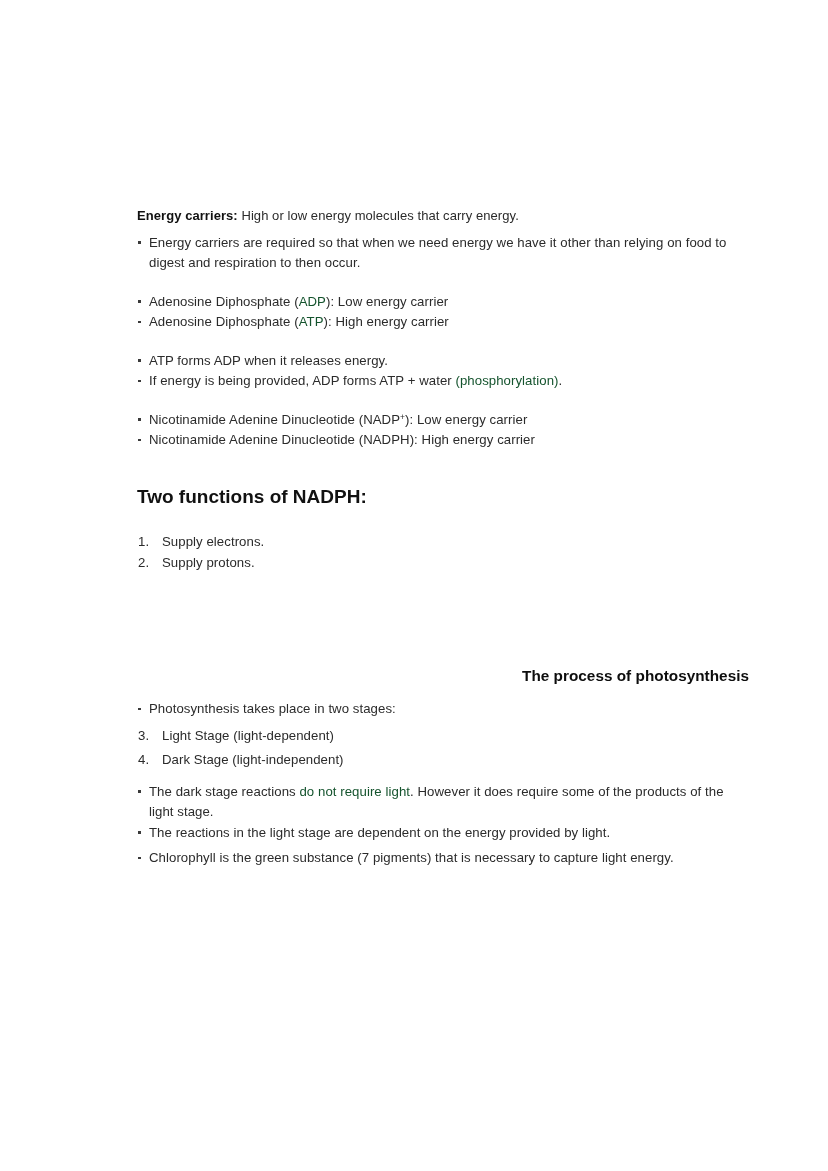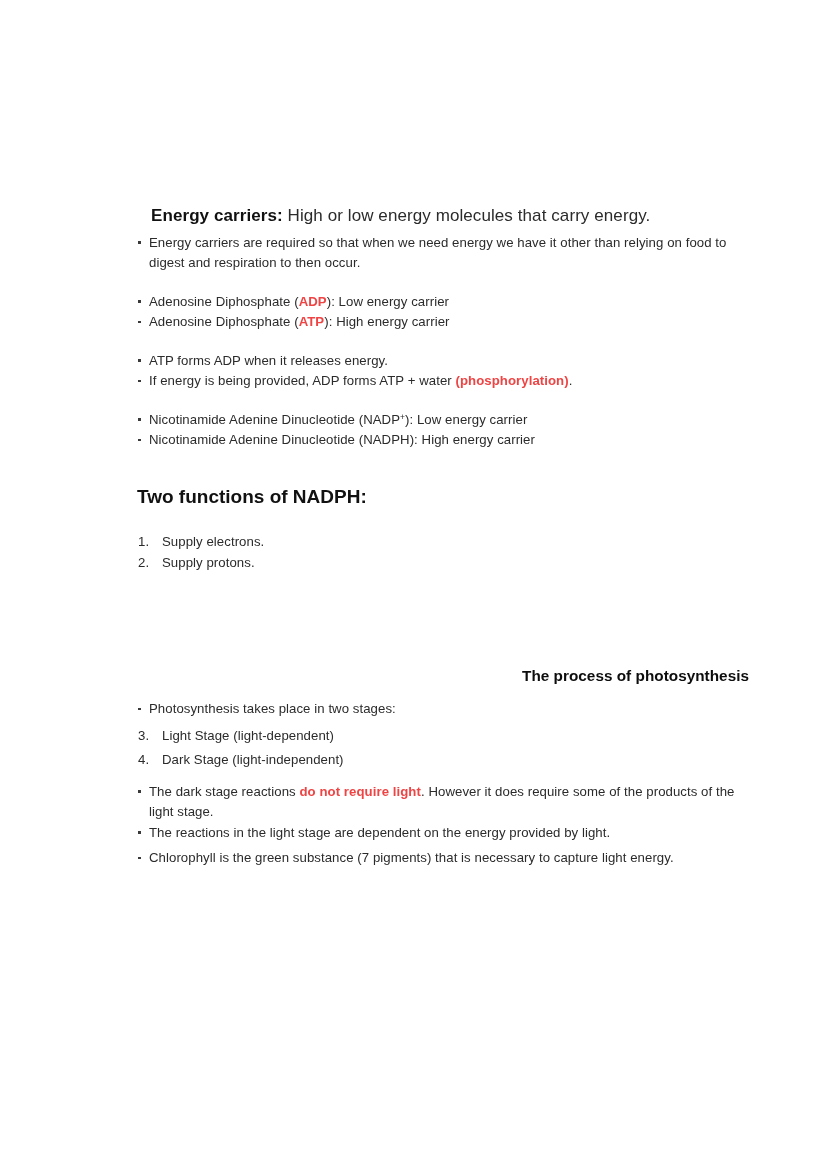--- a/index.html
+++ b/index.html
@@ -25,24 +25,24 @@
   }
   .content {
     position: absolute;
     left: 137px;
     top: 206px;
     width: 612px;
   }
 
   
   .para {
-    font-size: 17px;
-    line-height: 20.5px;
-    color: #2b2b2b;
-    margin: 0 0 0 14px;
+    font-size: 13px;
+    line-height: 20.5px;
+    color: #2b2b2b;
+    margin: 0 0 0 0;
     letter-spacing: 0.005em;
   }
   .para b, .para .b {
     font-weight: bold;
     color: #111111;
   }
 
   .section-heading {
     font-size: 15.3px;
     line-height: 22px;
@@ -74,22 +74,22 @@
   }
   li.bullet > .bullet-dot {
     position: absolute;
     left: 1px;
     top: 8.5px;
     width: 2.6px;
     height: 2.6px;
     background: #3a3a3a;
   }
   li.bullet b, li.bullet .b {
-    font-weight: bold;
-    color: #ef4444;
+    font-weight: normal;
+    color: #14532d;
   }
 
   li.numitem {
     position: relative;
     padding-left: 25px;
     font-size: 13.2px;
     line-height: 20.5px;
     color: #2b2b2b;
     letter-spacing: 0.005em;
   }

